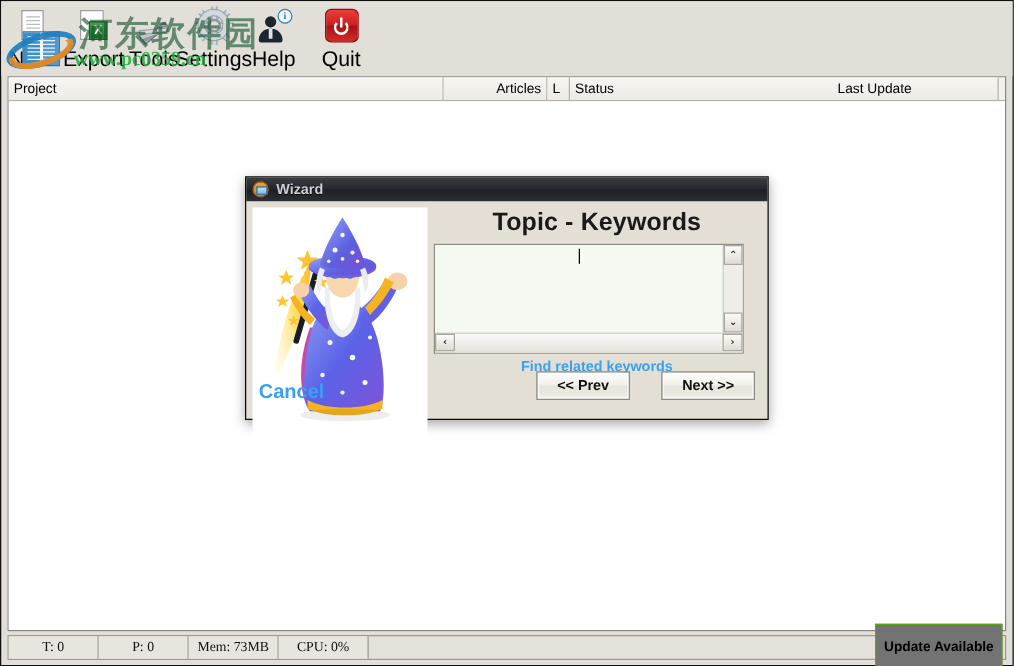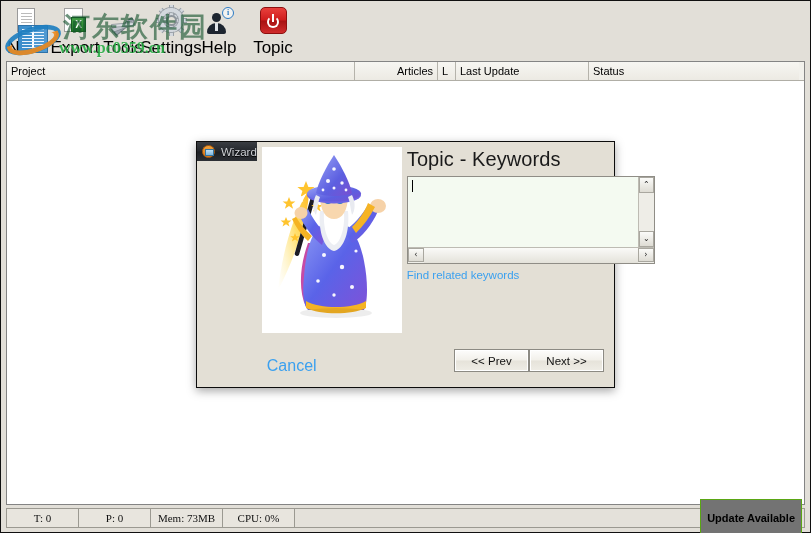--- a/index.html
+++ b/index.html
@@ -203,43 +203,43 @@
   .st-spacer { flex:1 1 auto; }
   #update-badge {
     align-self:center; margin-right:2px;
     background:#737373; color:#000; font-weight:bold; font-size:11px;
     padding:12px 6px; border:1px solid #5aa614;
     font-family:"Liberation Sans",sans-serif;
   }
 
   
   #wizard {
-    position:absolute; left:196px; top:141px; width:419px; height:247px;
+    position:absolute; left:196px; top:141px; width:419px; height:195px;
     border:1px solid #0c0c0c;
     background:#e3dfd5;
     box-shadow:0 3px 9px rgba(0,0,0,.35);
-    display:flex; flex-direction:row;
+    display:flex; flex-direction:column;font-weight:bold;
   }
   #wiz-title {
     flex:0 0 19px; height:19px;
     background:linear-gradient(to bottom,#3a3d42 0%,#24272c 48%,#1c1f23 52%,#2c2f34 100%);
     display:flex; align-items:center; padding-left:5px;
   }
   #wiz-ico {
     width:13px; height:13px; border-radius:50%;
     background:linear-gradient(to bottom,#f2a33c,#d9751a);
     border:1px solid #b2600f; position:relative; flex:0 0 13px;
   }
   #wiz-ico .scr {
     position:absolute; left:2px; top:3px; width:9px; height:7px;
     background:linear-gradient(to bottom,#bfe0f5,#7fb8e0); border:1px solid #35749f;
   }
   #wiz-title-text { margin-left:6px; color:#cdd0d4; font-size:11.5px; text-shadow:0 1px 0 #000; }
 
-  #wiz-body { flex:1 1 auto; display:flex; position:relative; }
+  #wiz-body { flex:1 1 auto; display:flex; position:relative;text-align:center; }
 
   #wiz-art {
     position:absolute; left:5px; top:5px; width:140px; height:186px;
     background:#ffffff; border:0;
   }
   #wiz-content { position:absolute; left:150px; top:6px; right:6px; }
 
   .wiz-h1 { font-size:20px; color:#1a1a1a; font-family:"Liberation Sans",sans-serif; letter-spacing:.1px; }
   .wiz-sub { font-size:11.5px; color:#111; margin-top:4px; }
 
@@ -276,21 +276,21 @@
     margin-top:5px; font-size:11.5px; color:#3ba0ef; cursor:pointer;
     font-family:"Liberation Sans",sans-serif;
   }
 
   #wiz-footer {
     position:absolute; left:0; right:0; bottom:0; height:50px;
   }
   #cancel-link {
     position:absolute; left:10px; bottom:12px; font-size:16px; color:#3ba0ef; cursor:pointer;
   }
-  #wiz-buttons { position:absolute; right:10px; bottom:15px; display:flex; gap:0; }
+  #wiz-buttons { position:absolute; right:10px; bottom:15px; display:flex; gap:25px; }
   .wiz-btn {
     width:75px; height:23px; border:1px solid #8c8a83;
     background:linear-gradient(to bottom,#fdfdfc 0%,#f2f0ea 48%,#e6e3da 52%,#efedE6 100%);
     display:flex; align-items:center; justify-content:center;
     font-size:11.5px; color:#111; font-family:"Liberation Sans",sans-serif;
     box-shadow:0 0 0 1px #fff inset;
   }
 
   
   #wiz-art svg { display:block; margin:8px auto 0 auto; }
@@ -361,41 +361,41 @@
 
     <div class="tool-btn" style="margin-left:6px;">
       <div class="tool-ico">
         <div class="ico-quit">
             <div class="pw">
               <div class="ring"></div>
               <div class="bar"></div>
             </div>
           </div>
       </div>
-      <div class="tool-lbl">Topic</div>
+      <div class="tool-lbl">Quit</div>
     </div>
 
     <div id="watermark">
       <div id="wm-logo">
         <div class="book"></div>
           <div class="ellipse"></div>
           <div class="ellipse2"></div>
       </div>
       <div id="wm-cn">河东软件园</div>
       <div id="wm-url">www.pc0359.cn</div>
     </div>
   </div>
 
   <div id="grid-wrap">
     <div id="grid-head">
       <div class="col" style="width:348px">Project</div>
       <div class="col right" style="width:83px">Articles</div>
       <div class="col" style="width:18px">L</div>
+      <div class="col" style="width:210px;border-right:none">Status</div>
       <div class="col" style="width:133px">Last Update</div>
-      <div class="col" style="width:210px;border-right:none">Status</div>
     </div>
     <div id="grid-body"></div>
   </div>
 
   <div id="statusbar">
     <div class="st-cell">T: 0</div>
     <div class="st-cell">P: 0</div>
     <div class="st-cell">Mem: 73MB</div>
     <div class="st-cell">CPU: 0%</div>
     <div class="st-spacer"></div>

